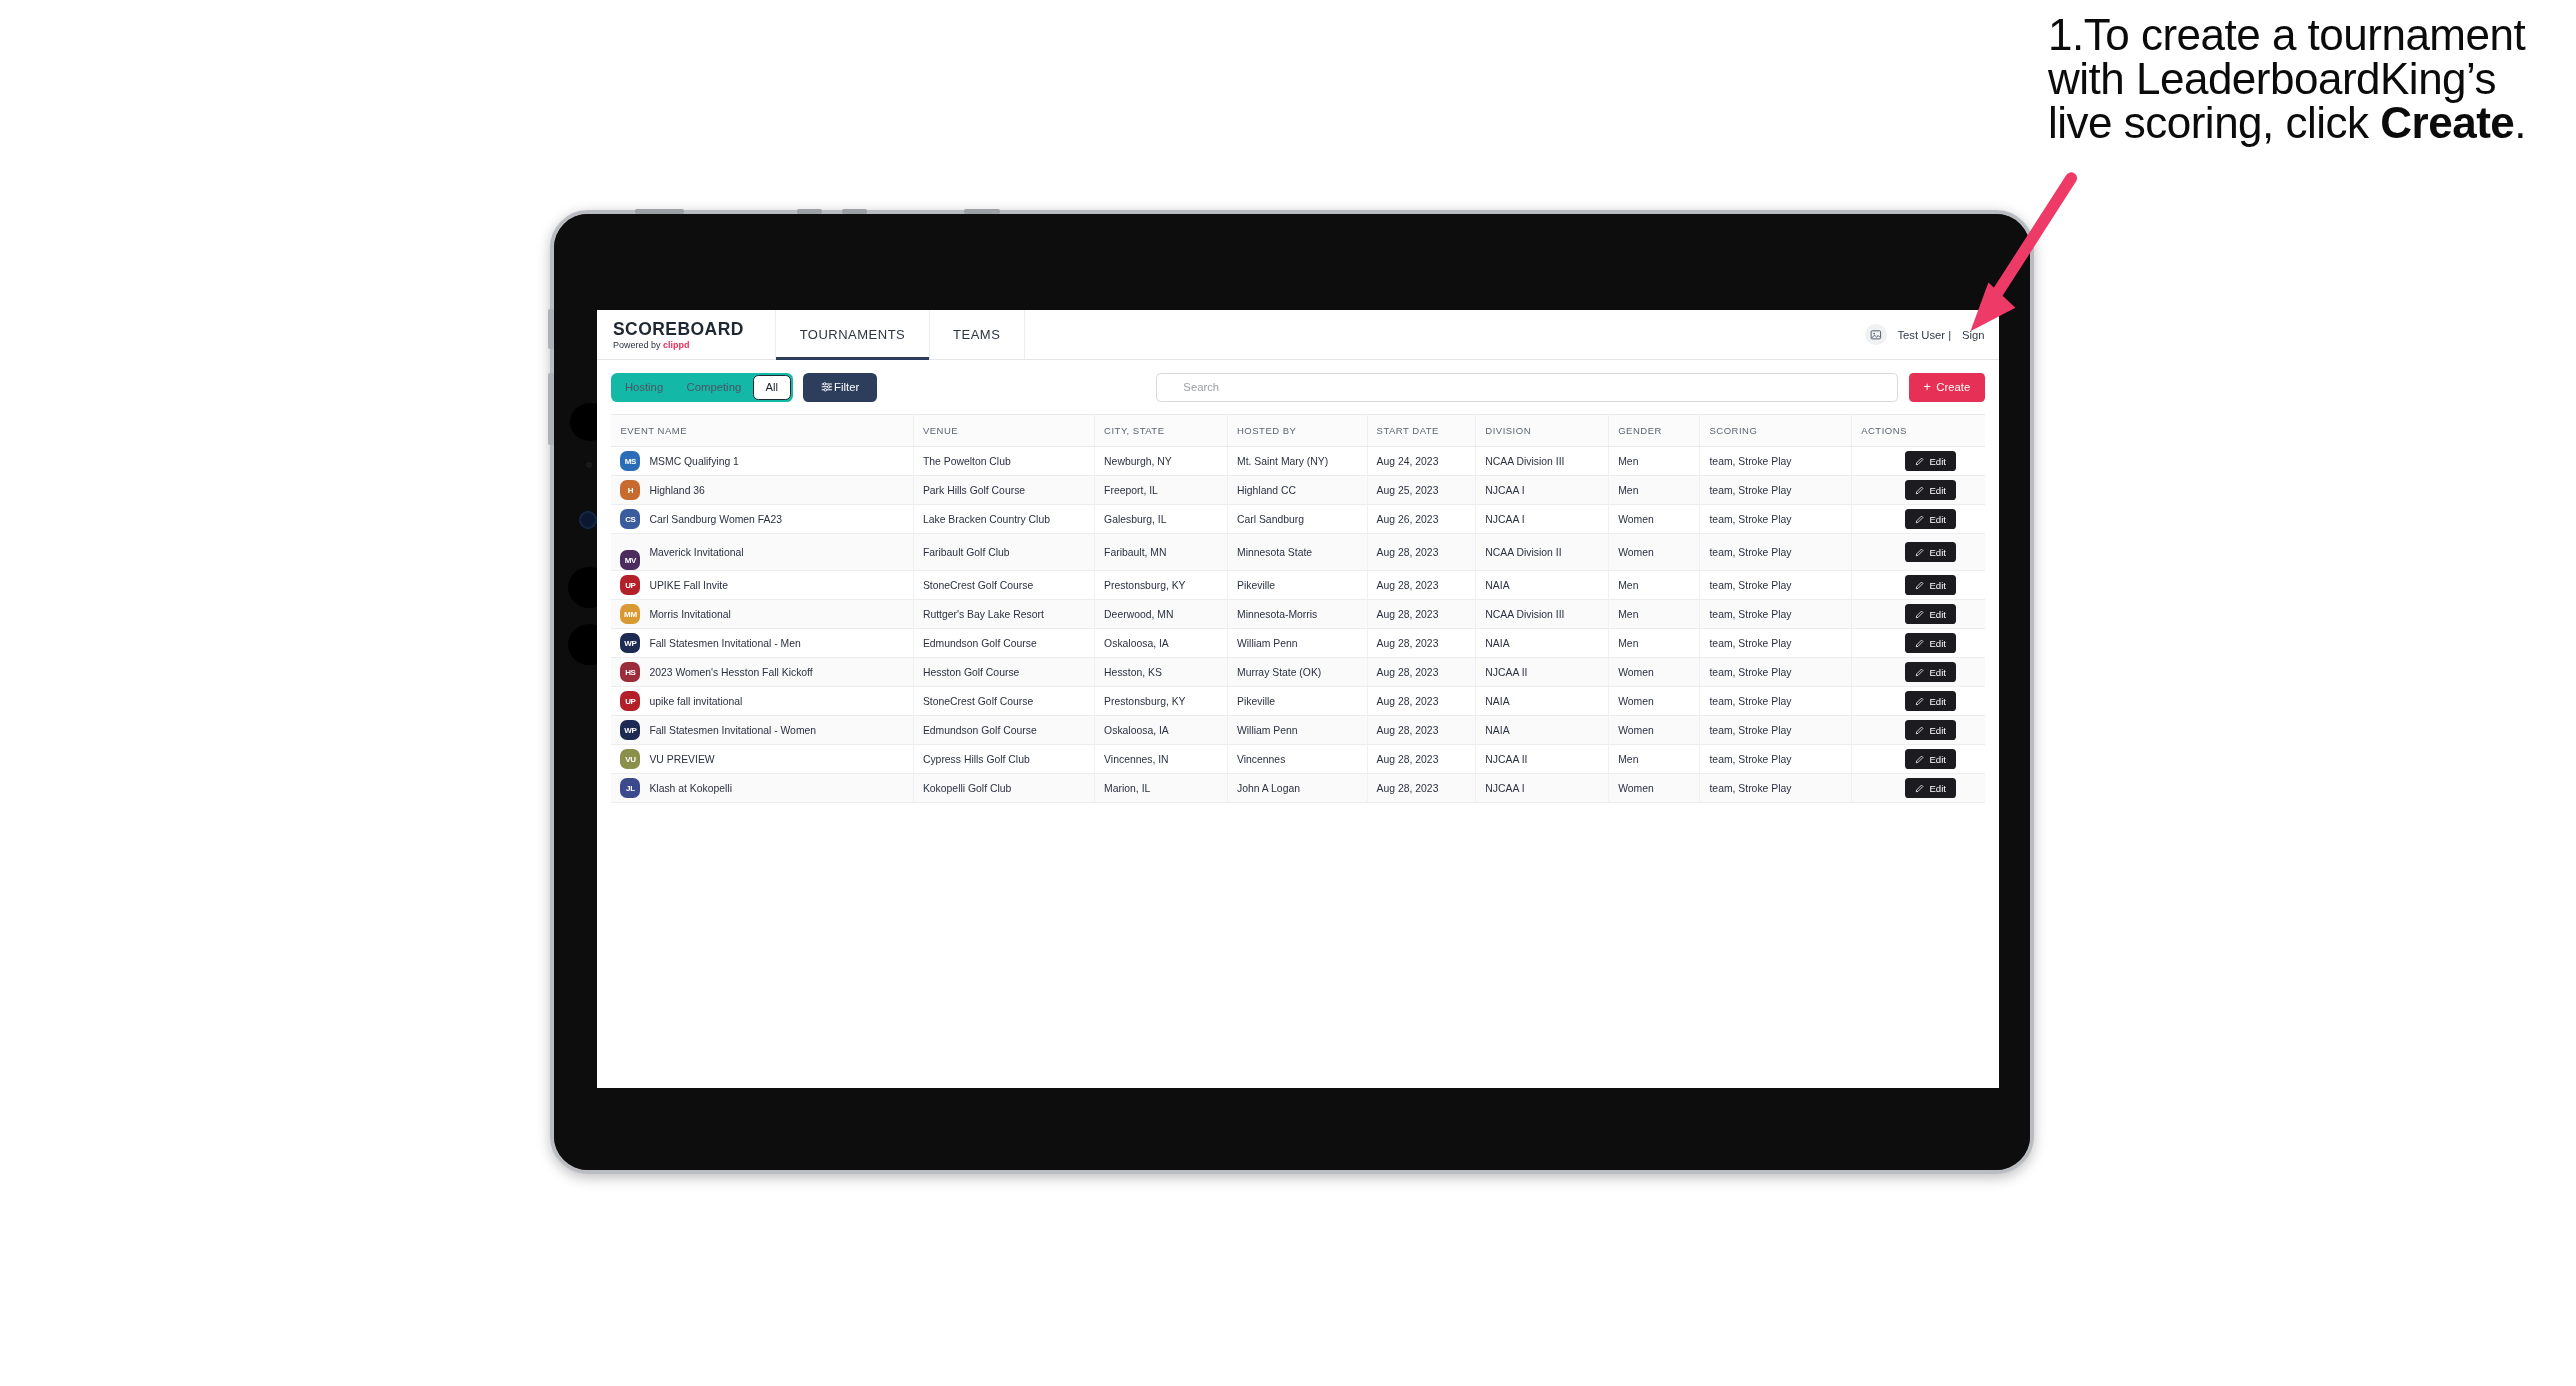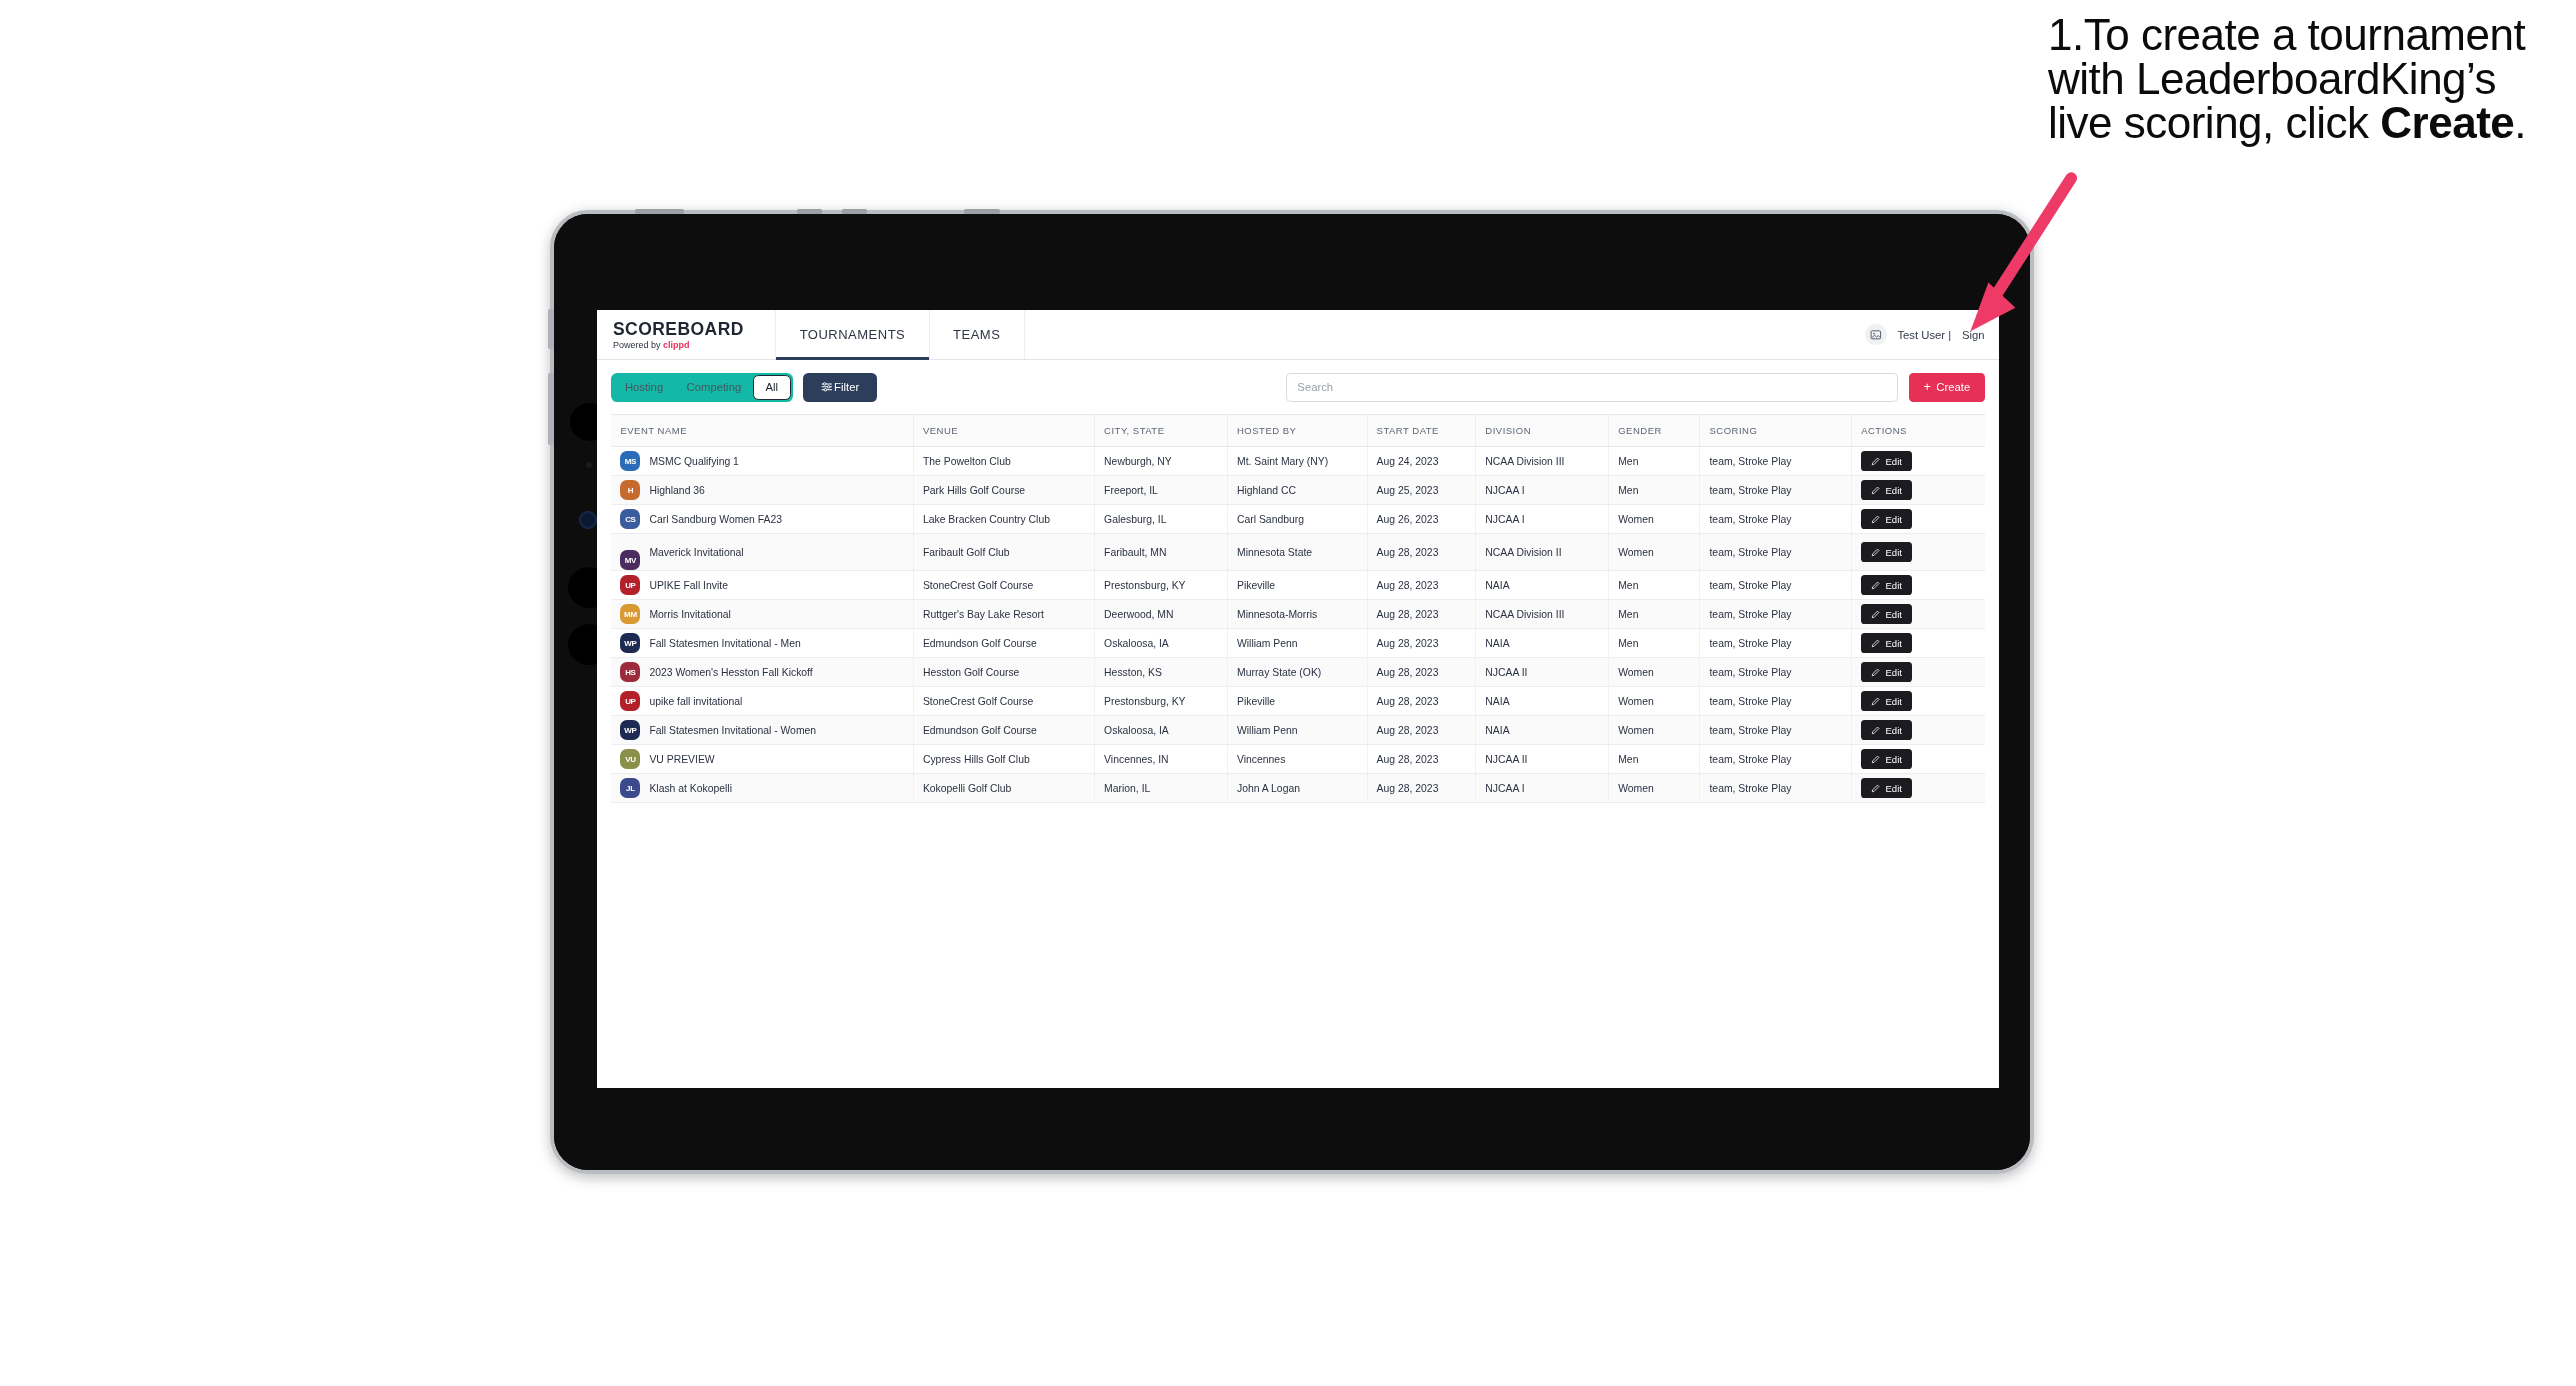--- a/index.html
+++ b/index.html
@@ -131,23 +131,23 @@
   .filter-btn {
     display: flex; align-items: center; gap: 1px;
     background: #2c3e5c; color: #fff;
     height: 29px; padding: 0 18px;
     border-radius: 5.4px; font-size: 11.3px; cursor: pointer;
   }
   .filter-btn svg { width: 11.7px; height: 11.7px; }
 
   .search-wrap { margin-left: auto; display: flex; align-items: center; gap: 10.8px; }
   .search-input {
-    width: 612px; height: 29px;
+    width: 742px; height: 29px;
     border: 0.9px solid #d7dade; border-radius: 4.5px;
-    background: #fff; padding: 0 10px;
+    background: #fff; padding: 0 26px;
     font-size: 11.3px; color: #2c3440;
     font-family: "Liberation Sans", sans-serif;
   }
   .search-input::placeholder { color: #9aa1ab; }
   .create-btn {
     display: flex; align-items: center; gap: 5.4px;
     background: #e63055; color: #fff;
     height: 29px; padding: 0 14.4px;
     border: none; border-radius: 4.5px;
     font-size: 11.3px; cursor: pointer;
@@ -190,20 +190,21 @@
     border-radius: 7px; overflow: hidden; letter-spacing: -0.3px;
   }
 
   .edit-btn {
     display: inline-flex; align-items: center; gap: 5.4px;
     background: #1c1c20; color: #fff;
     height: 20px; padding: 0 10px;
     border: none; border-radius: 3.6px;
     font-size: 9.5px; cursor: pointer;
     font-family: "Liberation Sans", sans-serif;
+    margin-left: 44px;
   }
   .edit-btn svg { width: 9px; height: 9px; }
 
   
   col.c1 { width: 225px; } col.c2 { width: 135px; } col.c3 { width: 99px; }
   col.c4 { width: 104px; } col.c5 { width: 81px; }  col.c6 { width: 99px; }
   col.c7 { width: 68px; }  col.c8 { width: 113px; } col.c9 { width: 99px; }
 
   
   .annotation {

